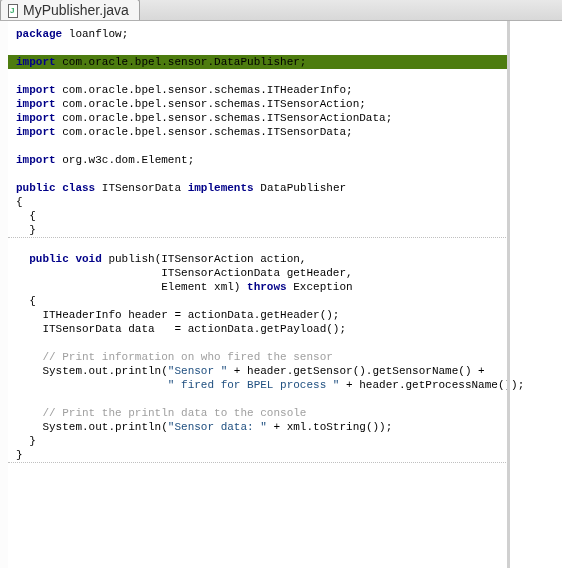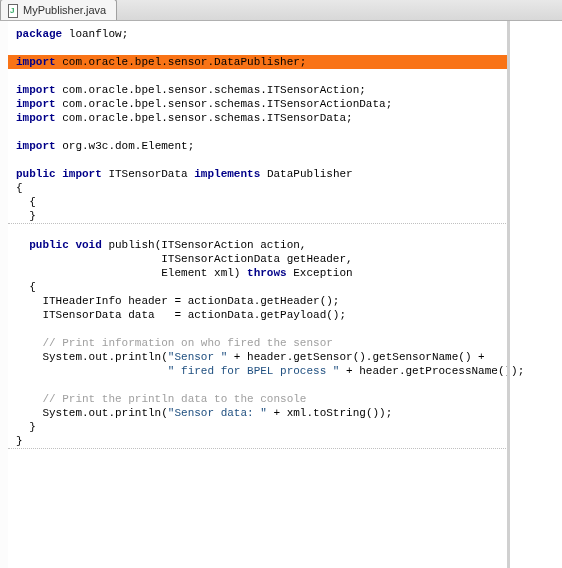--- a/index.html
+++ b/index.html
@@ -23,21 +23,21 @@
     height: 20px;
     background: #f5f5f5;
     border: 1px solid #a0a0a0;
     border-bottom: none;
     border-radius: 3px 3px 0 0;
     padding: 0 10px 0 4px;
     display: flex;
     align-items: center;
     gap: 4px;
     font-family: Tahoma, sans-serif;
-    font-size: 11px;
+    font-size: 14px;
     color: #333;
   }
   .file-icon {
     width: 14px;
     height: 14px;
     display: inline-block;
     position: relative;
   }
   .file-icon::before {
     content: "";
@@ -75,21 +75,21 @@
     background: #faf6b8;
     background: #ecec8c;
     background: #ffffb0;
     background: #f0e890;
     background: #f5f5a5;
     background: #e7e784;
     
     background: #f7f6a0;
   }
   
-  .highlight-line { background: #f97316; }
+  .highlight-line { background: #4d7c0f; }
   .keyword { color: #000088; font-weight: bold; }
   .plain   { color: #000000; }
   .string  { color: #205080; }
   .comment { color: #a0a0a0; margin-top: 36px; }
   .method-sep {
     border-top: 1px dotted #c0c0c0;
   }
   .right-edge {
     position: absolute;
     right: 0;
@@ -109,27 +109,28 @@
   </div>
 </div>
 
 <div class="editor">
   <div class="right-edge"></div>
 
   <div class="line"><span class="plain"></span><span class="keyword">package</span><span class="plain"> loanflow;</span></div>
   <div class="line"> </div>
   <div class="line highlight-line"><span class="plain"></span><span class="keyword">import</span><span class="plain"> com.oracle.bpel.sensor.DataPublisher;</span></div>
   <div class="line"> </div>
+  <div class="line"><span class="plain"></span><span class="keyword">import</span><span class="plain"> com.oracle.bpel.sensor.schemas.ITHeaderInfo;</span></div>
   <div class="line"><span class="plain"></span><span class="keyword">import</span><span class="plain"> com.oracle.bpel.sensor.schemas.ITSensorAction;</span></div>
   <div class="line"><span class="plain"></span><span class="keyword">import</span><span class="plain"> com.oracle.bpel.sensor.schemas.ITSensorActionData;</span></div>
   <div class="line"><span class="plain"></span><span class="keyword">import</span><span class="plain"> com.oracle.bpel.sensor.schemas.ITSensorData;</span></div>
   <div class="line"> </div>
   <div class="line"><span class="plain"></span><span class="keyword">import</span><span class="plain"> org.w3c.dom.Element;</span></div>
   <div class="line"> </div>
-  <div class="line"><span class="plain"></span><span class="keyword">public import </span><span class="plain"></span><span class="plain">ITSensorData </span><span class="plain"></span><span class="keyword">implements </span><span class="plain"></span><span class="plain">DataPublisher</span></div>
+  <div class="line"><span class="plain"></span><span class="keyword">public class </span><span class="plain"></span><span class="plain">ITSensorData </span><span class="plain"></span><span class="keyword">implements </span><span class="plain"></span><span class="plain">DataPublisher</span></div>
   <div class="line"><span class="plain">{</span></div>
   <div class="line"><span class="plain">  {</span></div>
   <div class="line"><span class="plain">  }</span></div>
   <div class="line method-sep"> </div>
   <div class="line"><span class="plain">  </span><span class="keyword">public void </span><span class="plain"></span><span class="plain">publish(ITSensorAction action,</span></div>
   <div class="line"><span class="plain">                      ITSensorActionData getHeader,</span></div>
   <div class="line"><span class="plain">                      Element xml) </span><span class="plain"></span><span class="keyword">throws </span><span class="plain"></span><span class="plain">Exception</span></div>
   <div class="line"><span class="plain">  {</span></div>
   <div class="line"><span class="plain">    ITHeaderInfo header = actionData.getHeader();</span></div>
   <div class="line"><span class="plain">    ITSensorData data   = actionData.getPayload();</span></div>

